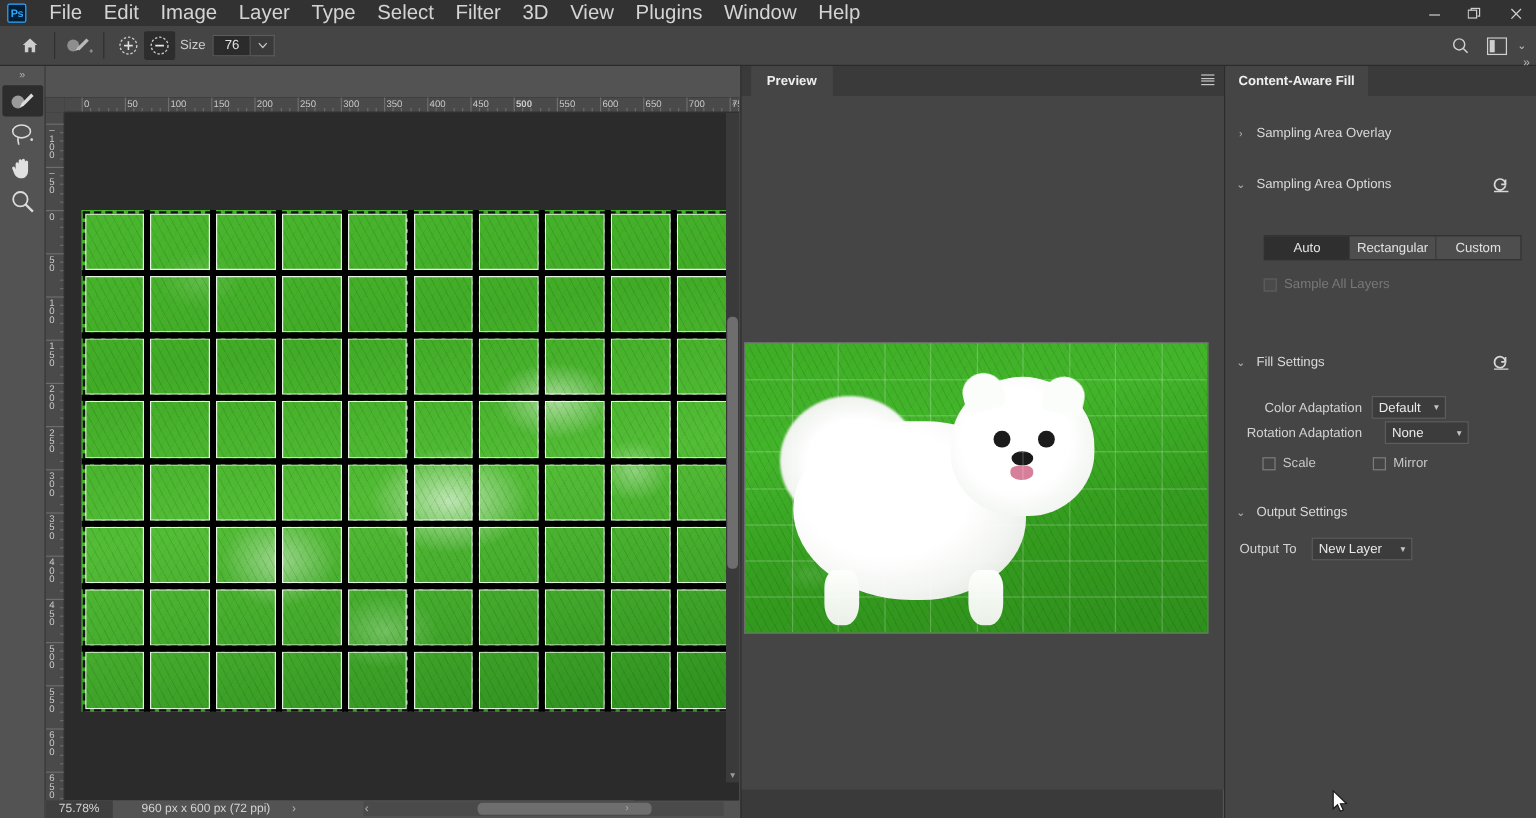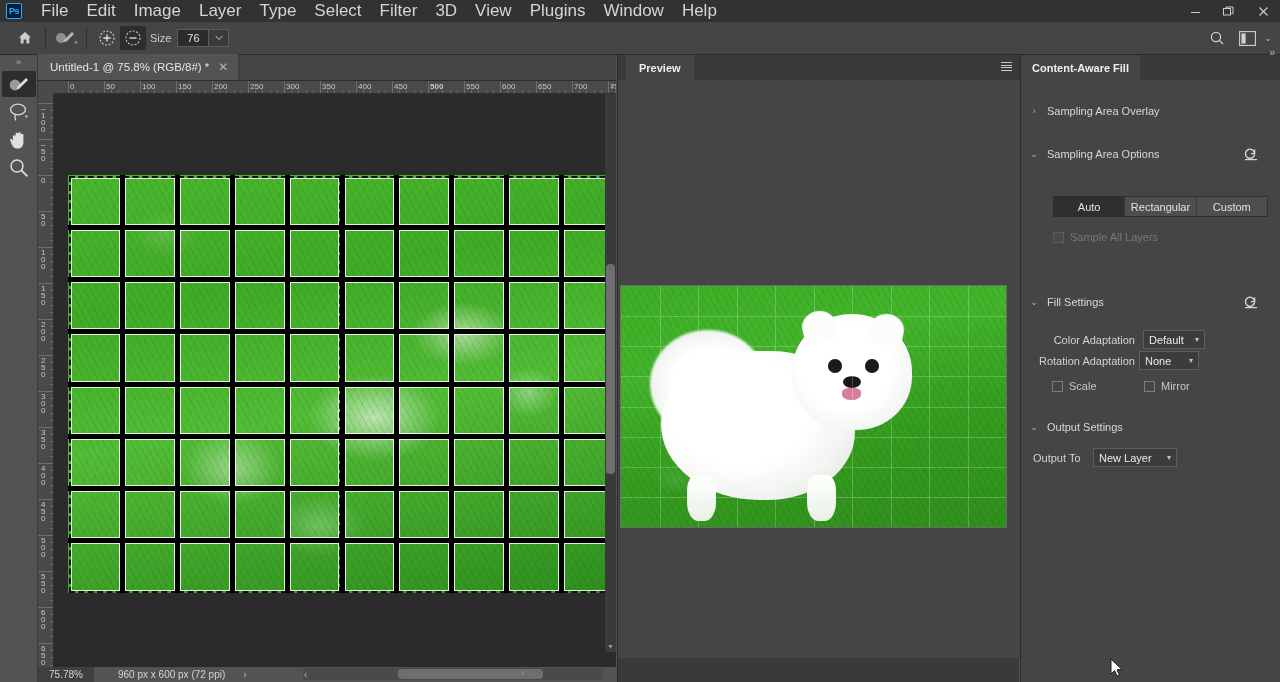--- a/index.html
+++ b/index.html
@@ -453,26 +453,20 @@
       </svg>
     </div>
     <div class="tool">
       <svg width="22" height="22" viewBox="0 0 22 22">
         <circle cx="9" cy="9" r="6" fill="none" stroke="#dcdcdc" stroke-width="1.5"></circle>
         <path d="M13.4 13.4 L19.4 19.4" stroke="#dcdcdc" stroke-width="2"></path>
       </svg>
     </div>
   </div>
 
-  <div class="tabbar">
-    <div class="doctab">
-      <span>Untitled-1 @ 75.8% (RGB/8#) *</span>
-      <span class="x">✕</span>
-    </div>
-  </div>
 
   <div class="canvaswrap">
     <div class="corner"></div>
 
     <div class="ruler-h" id="rulerH">
       <span class="hruler-arrow">^</span>
     <div class="tkline" style="left: 14px;"></div>
         <span class="tk" style="left: 14px;">0</span>
         <div class="mtk" style="left: 21.2px;"></div>
         <div class="mtk" style="left: 28.4px;"></div>
@@ -949,21 +943,21 @@
       <div class="field-row" style="top:250px; left:12px; width:236px">
         <span class="field-label" style="width:102px">Color Adaptation</span>
         <span class="select" style="width:62px; margin-left:8px">
           <span>Default</span>
           <span class="cv">▾</span>
         </span>
       </div>
 
       <div class="field-row" style="top:271px; left:12px; width:236px">
         <span class="field-label" style="width:102px">Rotation Adaptation</span>
-        <span class="select" style="width:60px; margin-left:4px">
+        <span class="select" style="width:70px; margin-left:19px">
           <span>None</span>
           <span class="cv">▾</span>
         </span>
       </div>
 
       <div class="chk-row" style="top:300px; left:31px">
         <span class="chk"></span>
         <span>Scale</span>
       </div>
       <div class="chk-row" style="top:300px; left:123px">

